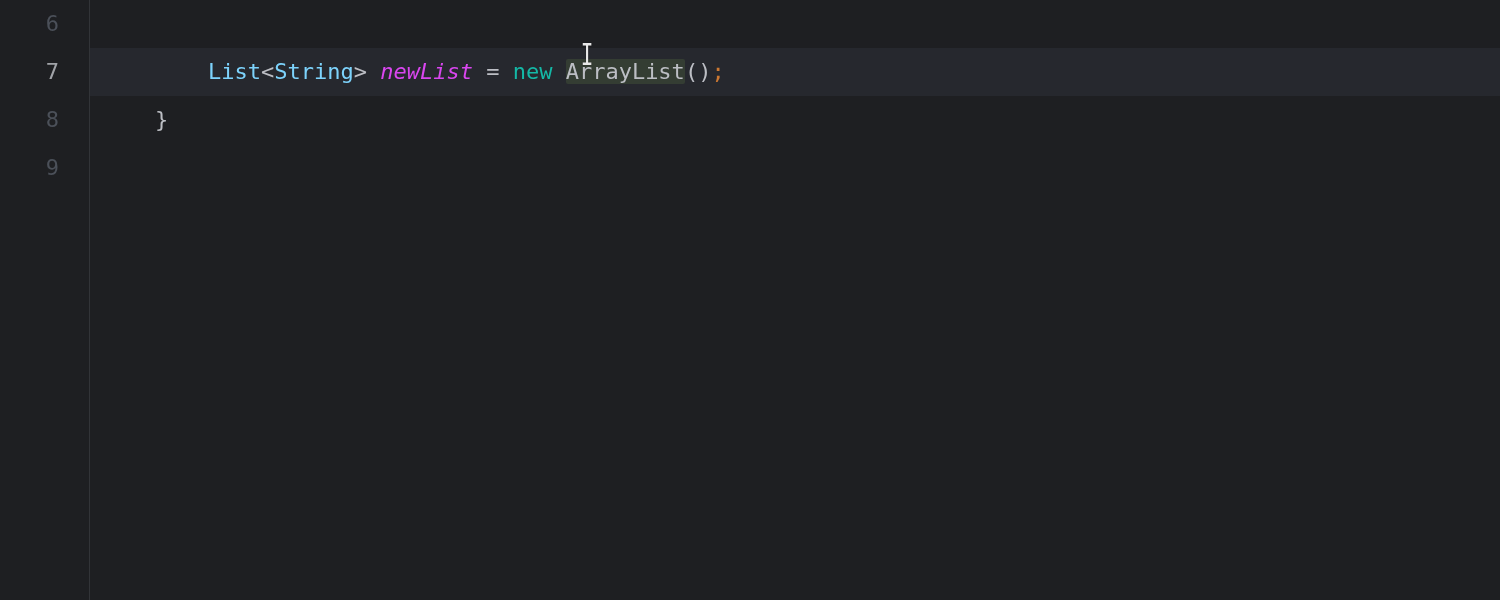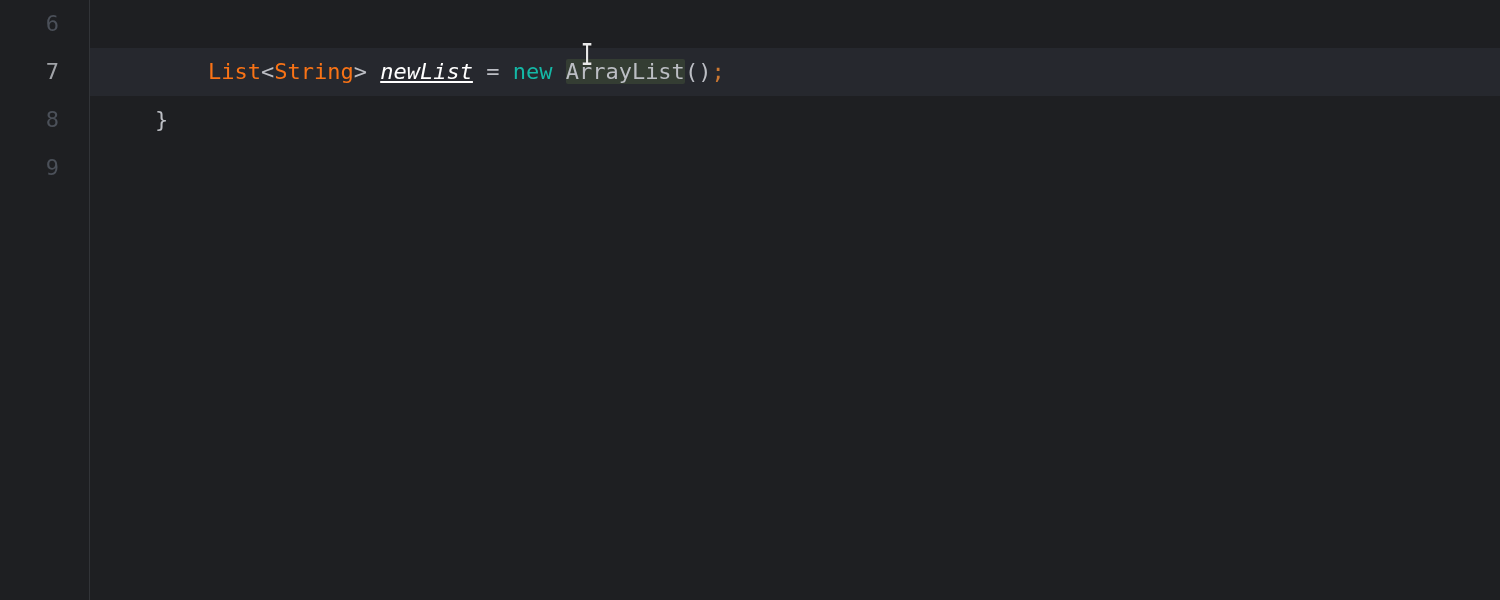--- a/index.html
+++ b/index.html
@@ -42,23 +42,23 @@
       height: 48px;
       line-height: 48px;
       white-space: pre;
       position: relative;
       padding-left: 12px;
     }
     .code-line.current {
       background: #26282e;
     }
     .indent { display: inline-block; }
-    .tok-type { color: #f97316; }
+    .tok-type { color: #7dd3fc; }
     .tok-angle { color: #bcbec4; }
-    .tok-var { color: #ffffff; font-style: italic; text-decoration: underline; }
+    .tok-var { color: #d946ef; font-style: italic; }
     .tok-op { color: #bcbec4; }
     .tok-kw { color: #14b8a6; }
     .tok-class { color: #bcbec4; text-align: center; }
     .tok-paren { color: #bcbec4; }
     .tok-semi { color: #cc7832; }
     .tok-brace { color: #bcbec4; }
     .highlight-word {
       background: rgba(80,100,60,0.35);
       border-radius: 2px;
     }

